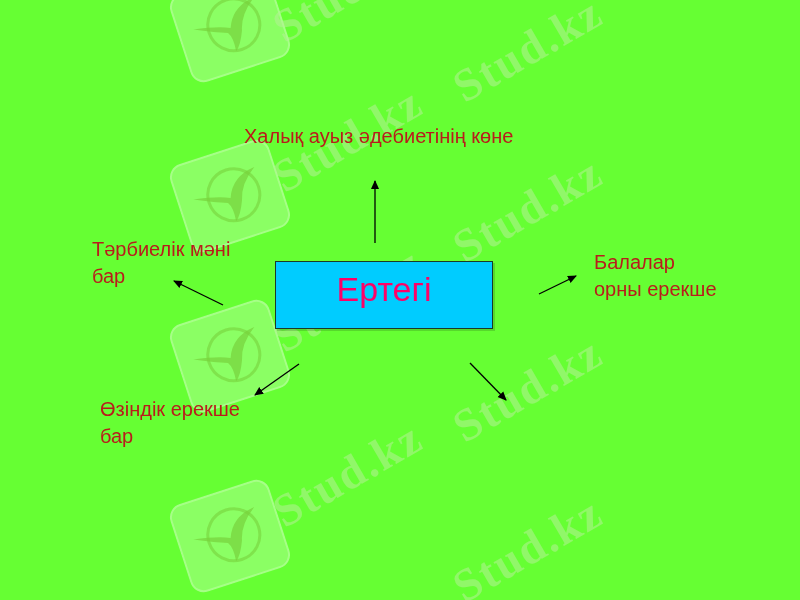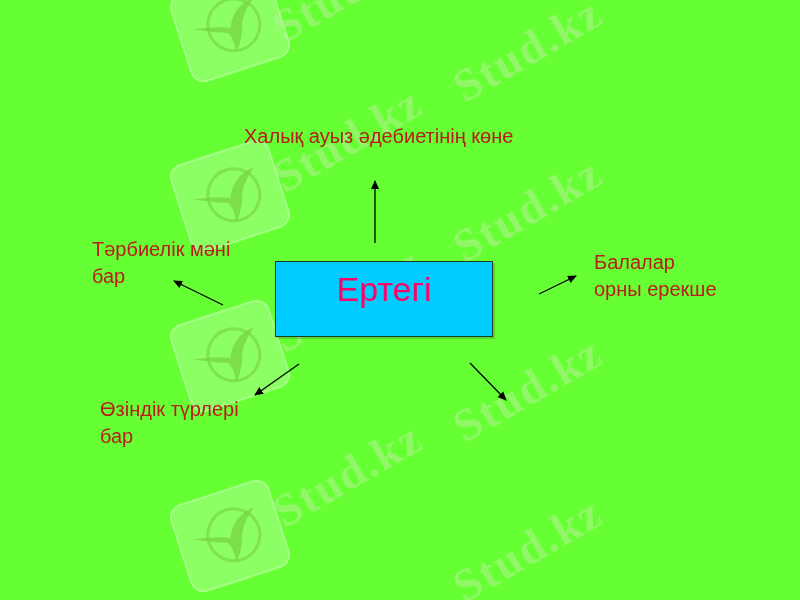--- a/index.html
+++ b/index.html
@@ -39,21 +39,21 @@
       color: rgba(180, 240, 150, 0.55);
       transform: rotate(-30deg);
       transform-origin: left bottom;
       white-space: nowrap;
       letter-spacing: 2px;
     }
     
     .center-box {
       position: absolute;
       left: 275px; top: 261px;
-      width: 218px; height: 76px;
+      width: 218px; height: 68px;
       background: #00ccff;
       border: 1px solid #1a3a2a;
       box-sizing: border-box;
       box-shadow: 2px 2px 0 rgba(0,0,0,0.15);
     }
     .center-label {
       position: absolute;
       left: 0; right: 0; top: 8px;
       text-align: center;
       font-size: 34px;
@@ -135,20 +135,20 @@
     <span>Тәрбиелік мәні</span>
     <span>бар</span>
   </div>
 
   <div class="node" style="left:578px; top:249px;margin-left:16px;">
     <span>Балалар</span>
     <span>орны ерекше</span>
   </div>
 
   <div class="node" style="left:100px; top:396px;">
-    <span>Өзіндік түрлері</span>
+    <span>Өзіндік ерекше</span>
     <span>бар</span>
   </div>
 
   <div class="node" style="left:484px; top:407px;">
   </div>
 
 </div>
 
 </body></html>

